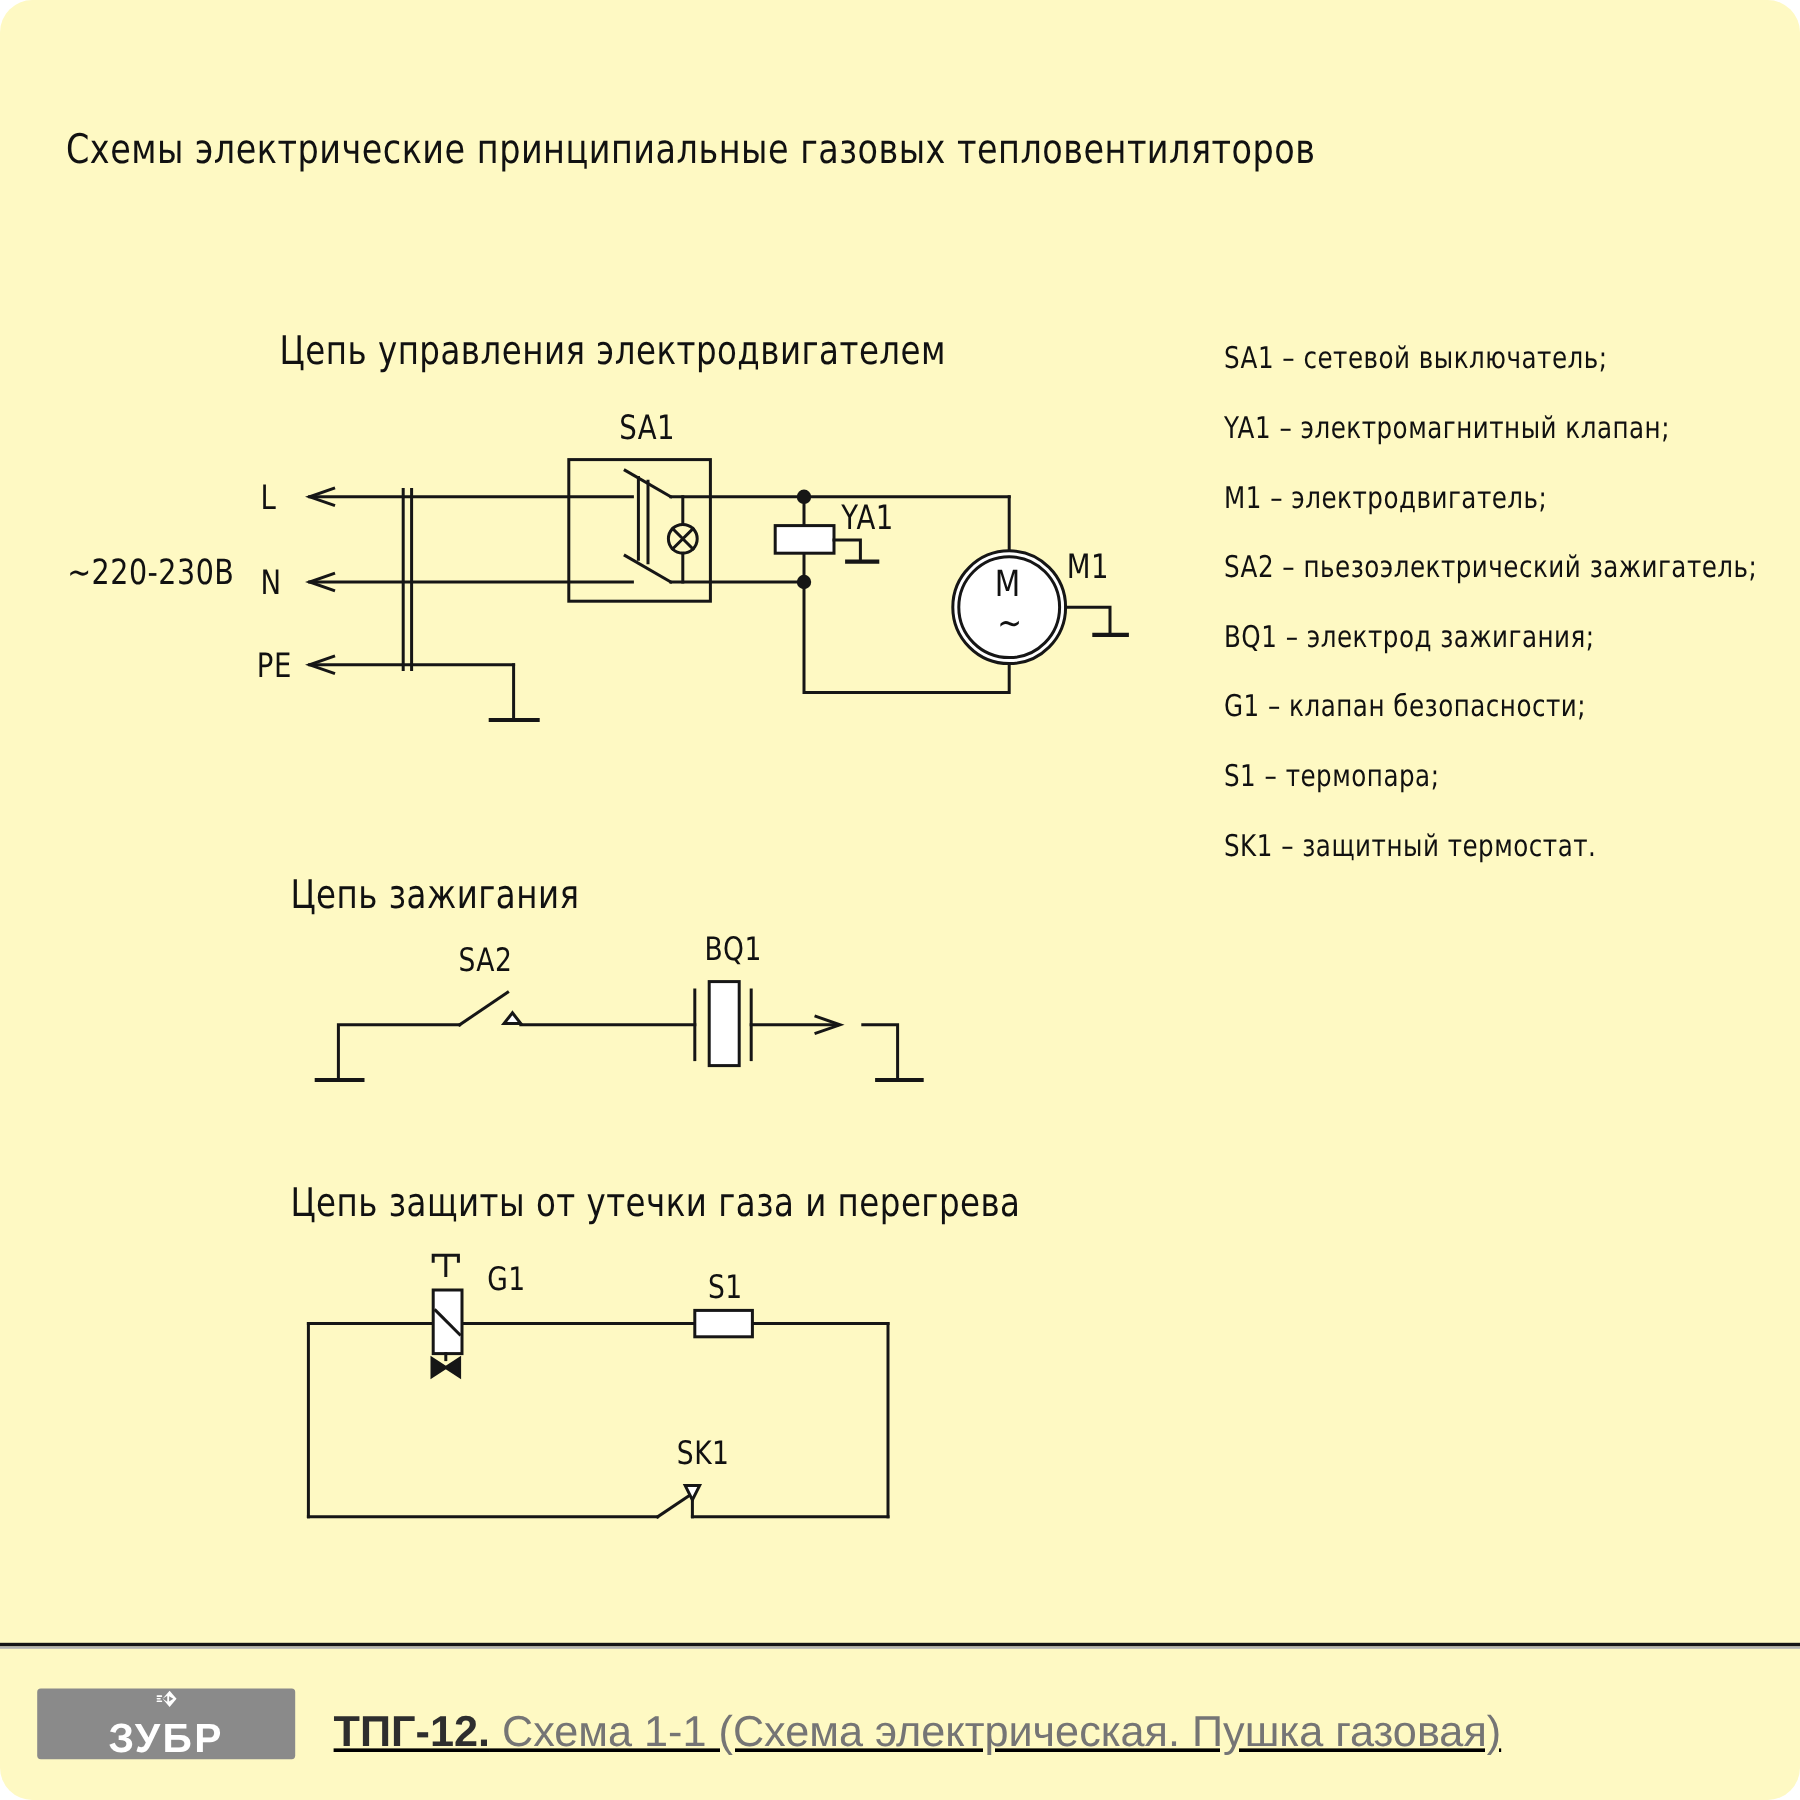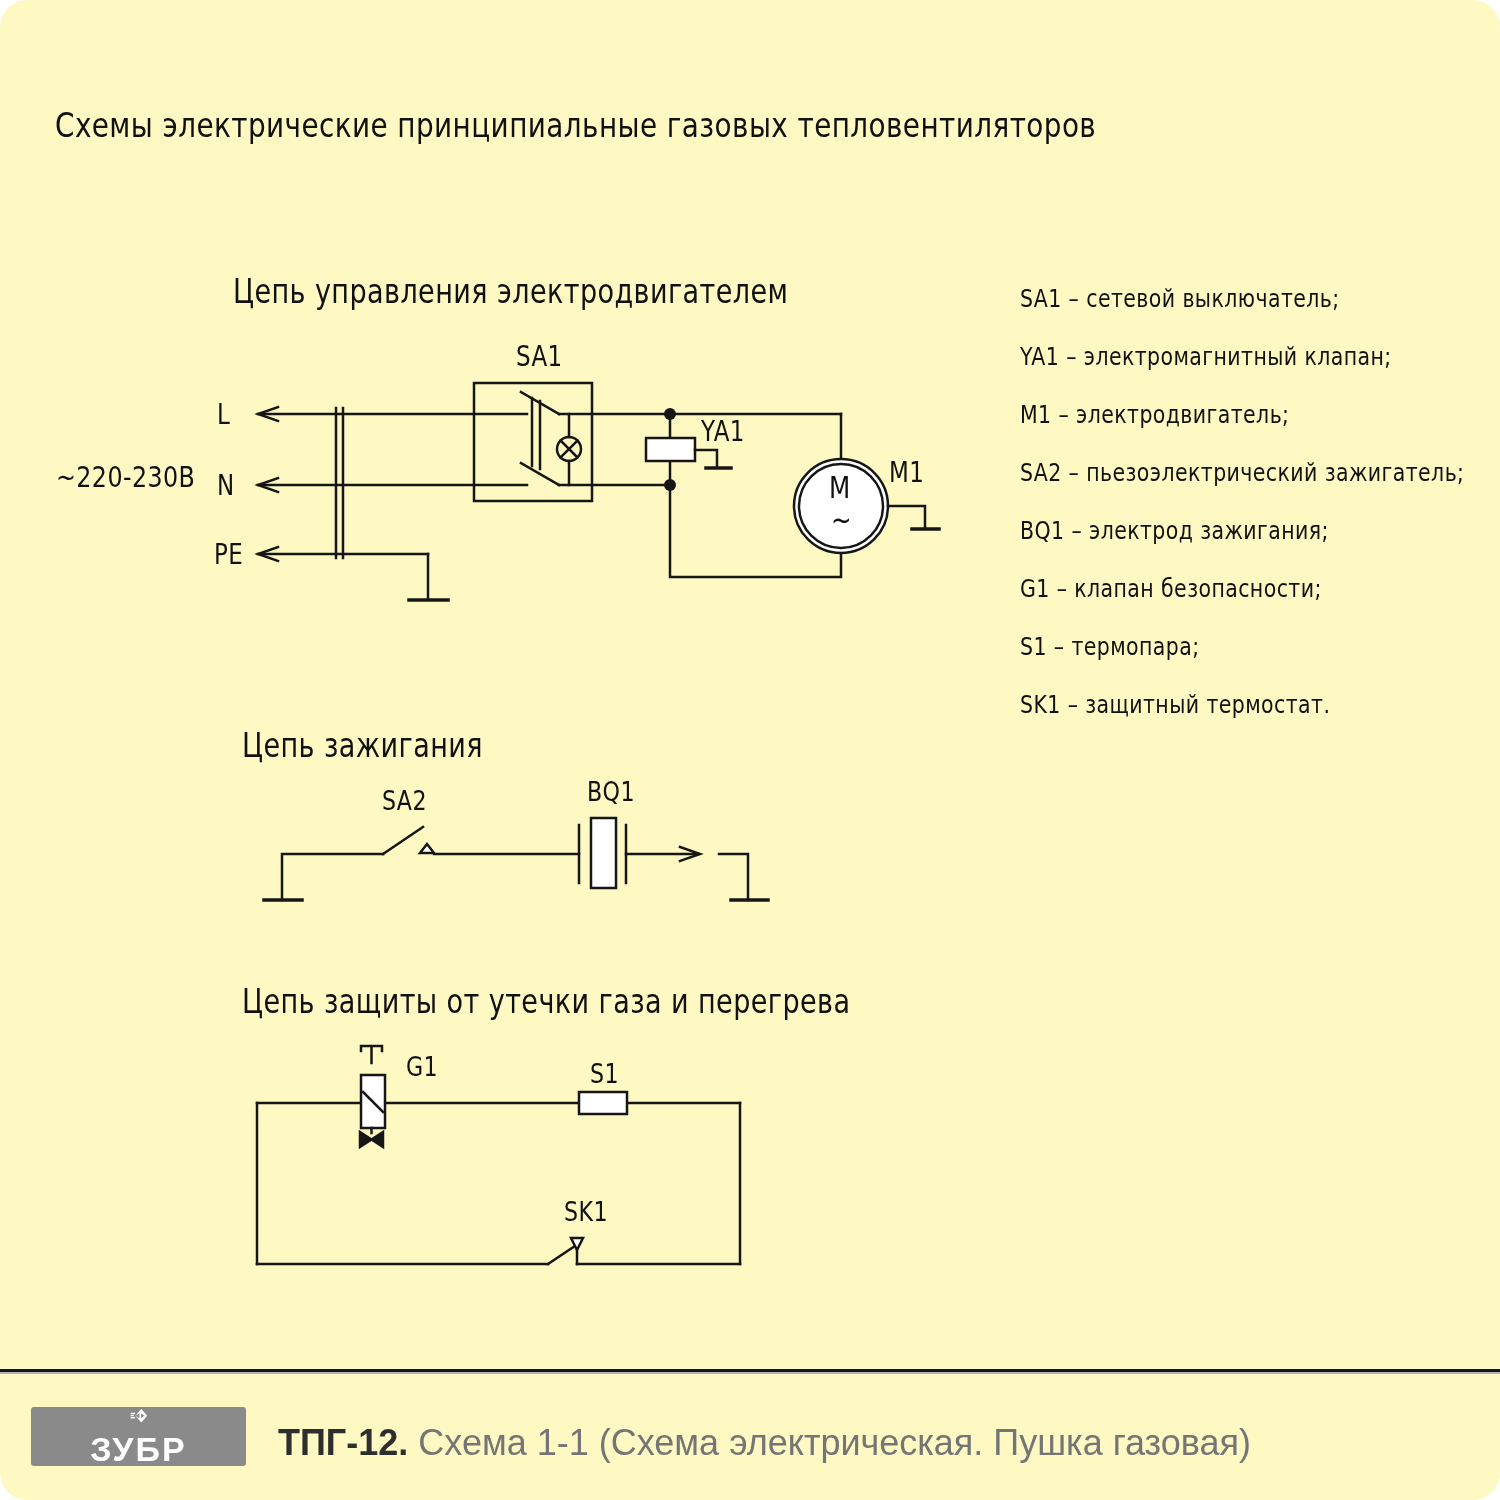--- a/index.html
+++ b/index.html
@@ -14,21 +14,21 @@
      white-space:nowrap;transform:scaleX(0.82);transform-origin:0 0;letter-spacing:0.5px;
      font-family:"DejaVu Sans",sans-serif;}
   
   .divider{position:absolute;left:0;top:1369px;width:1500px;height:3px;background:#151515;}
   .divider2{position:absolute;left:0;top:1372px;width:1500px;height:2px;background:#b3b3b3;}
   .logo{position:absolute;left:31px;top:1407px;width:215px;height:59px;background:#8a8a8a;
         border-radius:3px;display:flex;align-items:center;justify-content:center;gap:8px;flex-direction:column;}
   .logo .brand{color:#ffffff;font-family:"Liberation Sans",sans-serif;font-weight:700;
         font-size:34px;letter-spacing:2px;line-height:1;}
   .footer-text{position:absolute;left:278px;top:1422px;font-family:"Liberation Sans",sans-serif;
-        font-size:36px;white-space:nowrap;}
+        font-size:36px;white-space:nowrap;text-decoration:underline;}
   .footer-text .model{color:#2e2e2e;font-weight:700;}
   .footer-text .caption{color:#757575;font-weight:400;}
 </style>
 </head>
 <body>
 
 <div class="page">
 
   <svg class="svg-layer" viewBox="0 0 1500 1500">
     <g stroke="#161616" stroke-width="2.5" fill="none" stroke-linecap="square">

